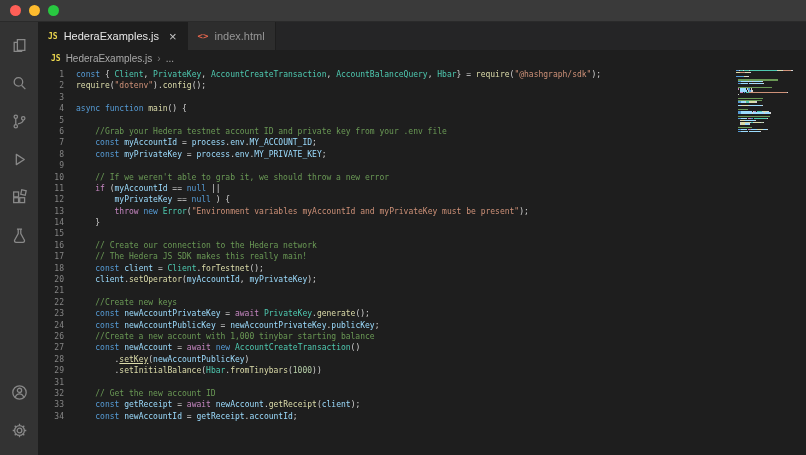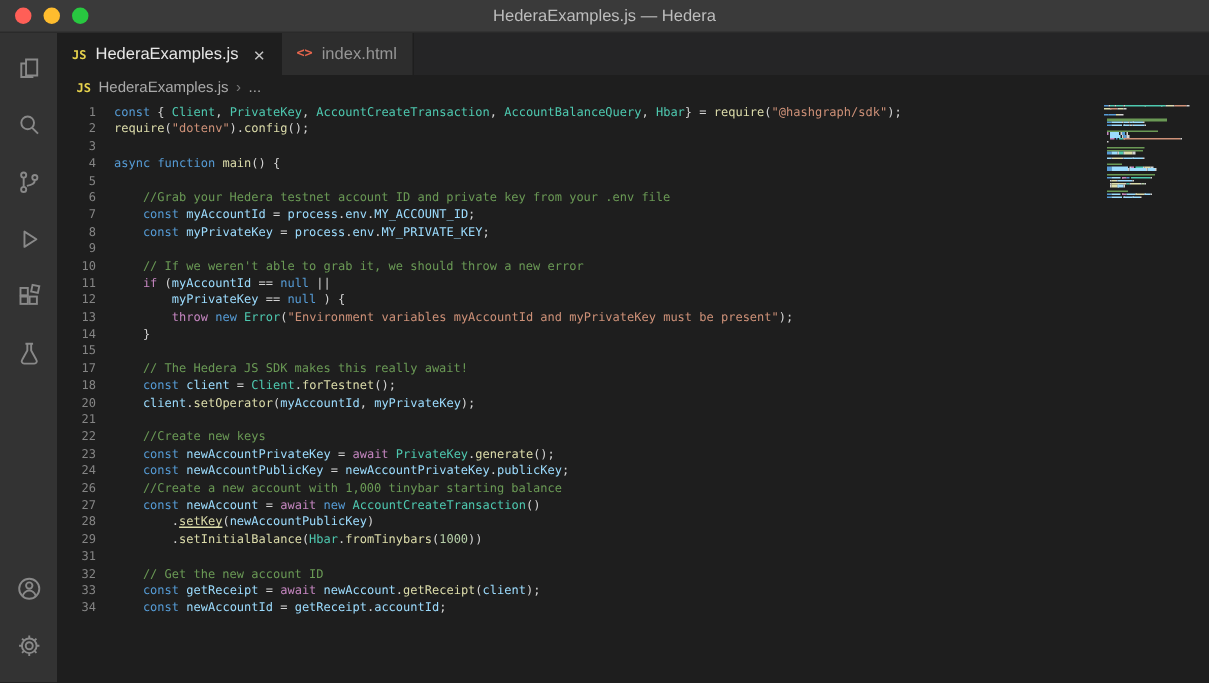--- a/index.html
+++ b/index.html
@@ -61,21 +61,20 @@
 </style>
 </head>
 <body>
 
 <div class="titlebar">
   <div class="lights">
     <span class="light red"></span>
     <span class="light yellow"></span>
     <span class="light green"></span>
   </div>
-  <span>HederaExamples.js — Hedera</span>
 </div>
 
 <div class="main">
 
   <div class="activitybar">
     <div class="ab-icon">
       <svg width="17" height="17" viewBox="0 0 16 16">
         <path d="M6 2.5h7v10h-7z"></path>
           <path d="M6 5h-3v8.5h7V13"></path>
       </svg>
@@ -161,21 +160,22 @@
           <div class="code-line"><span class="ln">6</span><span class="lt"><span style="color: rgb(106, 153, 85);">    //Grab your Hedera testnet account ID and private key from your .env file</span></span></div>
           <div class="code-line"><span class="ln">7</span><span class="lt"><span style="color: rgb(212, 212, 212);">    </span><span style="color: rgb(86, 156, 214);">const</span><span style="color: rgb(212, 212, 212);"> </span><span style="color: rgb(156, 220, 254);">myAccountId</span><span style="color: rgb(212, 212, 212);"> = </span><span style="color: rgb(156, 220, 254);">process</span><span style="color: rgb(212, 212, 212);">.</span><span style="color: rgb(156, 220, 254);">env</span><span style="color: rgb(212, 212, 212);">.</span><span style="color: rgb(156, 220, 254);">MY_ACCOUNT_ID</span><span style="color: rgb(212, 212, 212);">;</span></span></div>
           <div class="code-line"><span class="ln">8</span><span class="lt"><span style="color: rgb(212, 212, 212);">    </span><span style="color: rgb(86, 156, 214);">const</span><span style="color: rgb(212, 212, 212);"> </span><span style="color: rgb(156, 220, 254);">myPrivateKey</span><span style="color: rgb(212, 212, 212);"> = </span><span style="color: rgb(156, 220, 254);">process</span><span style="color: rgb(212, 212, 212);">.</span><span style="color: rgb(156, 220, 254);">env</span><span style="color: rgb(212, 212, 212);">.</span><span style="color: rgb(156, 220, 254);">MY_PRIVATE_KEY</span><span style="color: rgb(212, 212, 212);">;</span></span></div>
           <div class="code-line"><span class="ln">9</span><span class="lt"></span></div>
           <div class="code-line"><span class="ln">10</span><span class="lt"><span style="color: rgb(106, 153, 85);">    // If we weren't able to grab it, we should throw a new error</span></span></div>
           <div class="code-line"><span class="ln">11</span><span class="lt"><span style="color: rgb(212, 212, 212);">    </span><span style="color: rgb(197, 134, 192);">if</span><span style="color: rgb(212, 212, 212);"> (</span><span style="color: rgb(156, 220, 254);">myAccountId</span><span style="color: rgb(212, 212, 212);"> == </span><span style="color: rgb(86, 156, 214);">null</span><span style="color: rgb(212, 212, 212);"> ||</span></span></div>
           <div class="code-line"><span class="ln">12</span><span class="lt"><span style="color: rgb(212, 212, 212);">        </span><span style="color: rgb(156, 220, 254);">myPrivateKey</span><span style="color: rgb(212, 212, 212);"> == </span><span style="color: rgb(86, 156, 214);">null</span><span style="color: rgb(212, 212, 212);"> ) {</span></span></div>
           <div class="code-line"><span class="ln">13</span><span class="lt"><span style="color: rgb(212, 212, 212);">        </span><span style="color: rgb(197, 134, 192);">throw</span><span style="color: rgb(212, 212, 212);"> </span><span style="color: rgb(86, 156, 214);">new</span><span style="color: rgb(212, 212, 212);"> </span><span style="color: rgb(78, 201, 176);">Error</span><span style="color: rgb(212, 212, 212);">(</span><span style="color: rgb(206, 145, 120);">"Environment variables myAccountId and myPrivateKey must be present"</span><span style="color: rgb(212, 212, 212);">);</span></span></div>
           <div class="code-line"><span class="ln">14</span><span class="lt"><span style="color: rgb(212, 212, 212);">    }</span></span></div>
           <div class="code-line"><span class="ln">15</span><span class="lt"></span></div>
-          <div class="code-line"><span class="ln">17</span><span class="lt"><span style="color: rgb(106, 153, 85);">    // The Hedera JS SDK makes this really await!</span></span></div>
+          <div class="code-line"><span class="ln">16</span><span class="lt"><span style="color: rgb(106, 153, 85);">    // Create our connection to the Hedera network</span></span></div>
+          <div class="code-line"><span class="ln">17</span><span class="lt"><span style="color: rgb(106, 153, 85);">    // The Hedera JS SDK makes this really main!</span></span></div>
           <div class="code-line"><span class="ln">18</span><span class="lt"><span style="color: rgb(212, 212, 212);">    </span><span style="color: rgb(86, 156, 214);">const</span><span style="color: rgb(212, 212, 212);"> </span><span style="color: rgb(156, 220, 254);">client</span><span style="color: rgb(212, 212, 212);"> = </span><span style="color: rgb(78, 201, 176);">Client</span><span style="color: rgb(212, 212, 212);">.</span><span style="color: rgb(220, 220, 170);">forTestnet</span><span style="color: rgb(212, 212, 212);">();</span></span></div>
           <div class="code-line"><span class="ln">20</span><span class="lt"><span style="color: rgb(212, 212, 212);">    </span><span style="color: rgb(156, 220, 254);">client</span><span style="color: rgb(212, 212, 212);">.</span><span style="color: rgb(220, 220, 170);">setOperator</span><span style="color: rgb(212, 212, 212);">(</span><span style="color: rgb(156, 220, 254);">myAccountId</span><span style="color: rgb(212, 212, 212);">, </span><span style="color: rgb(156, 220, 254);">myPrivateKey</span><span style="color: rgb(212, 212, 212);">);</span></span></div>
           <div class="code-line"><span class="ln">21</span><span class="lt"></span></div>
           <div class="code-line"><span class="ln">22</span><span class="lt"><span style="color: rgb(106, 153, 85);">    //Create new keys</span></span></div>
           <div class="code-line"><span class="ln">23</span><span class="lt"><span style="color: rgb(212, 212, 212);">    </span><span style="color: rgb(86, 156, 214);">const</span><span style="color: rgb(212, 212, 212);"> </span><span style="color: rgb(156, 220, 254);">newAccountPrivateKey</span><span style="color: rgb(212, 212, 212);"> = </span><span style="color: rgb(197, 134, 192);">await</span><span style="color: rgb(212, 212, 212);"> </span><span style="color: rgb(78, 201, 176);">PrivateKey</span><span style="color: rgb(212, 212, 212);">.</span><span style="color: rgb(220, 220, 170);">generate</span><span style="color: rgb(212, 212, 212);">();</span></span></div>
           <div class="code-line"><span class="ln">24</span><span class="lt"><span style="color: rgb(212, 212, 212);">    </span><span style="color: rgb(86, 156, 214);">const</span><span style="color: rgb(212, 212, 212);"> </span><span style="color: rgb(156, 220, 254);">newAccountPublicKey</span><span style="color: rgb(212, 212, 212);"> = </span><span style="color: rgb(156, 220, 254);">newAccountPrivateKey</span><span style="color: rgb(212, 212, 212);">.</span><span style="color: rgb(156, 220, 254);">publicKey</span><span style="color: rgb(212, 212, 212);">;</span></span></div>
           <div class="code-line"><span class="ln">26</span><span class="lt"><span style="color: rgb(106, 153, 85); margin-top: 37px;">    //Create a new account with 1,000 tinybar starting balance</span></span></div>
           <div class="code-line"><span class="ln">27</span><span class="lt"><span style="color: rgb(212, 212, 212);">    </span><span style="color: rgb(86, 156, 214);">const</span><span style="color: rgb(212, 212, 212);"> </span><span style="color: rgb(156, 220, 254);">newAccount</span><span style="color: rgb(212, 212, 212);"> = </span><span style="color: rgb(197, 134, 192);">await</span><span style="color: rgb(212, 212, 212);"> </span><span style="color: rgb(86, 156, 214);">new</span><span style="color: rgb(212, 212, 212);"> </span><span style="color: rgb(78, 201, 176);">AccountCreateTransaction</span><span style="color: rgb(212, 212, 212);">()</span></span></div>
           <div class="code-line"><span class="ln">28</span><span class="lt"><span style="color: rgb(212, 212, 212);">        .</span><span style="color: rgb(220, 220, 170); text-decoration: underline;">setKey</span><span style="color: rgb(212, 212, 212);">(</span><span style="color: rgb(156, 220, 254);">newAccountPublicKey</span><span style="color: rgb(212, 212, 212);">)</span></span></div>
           <div class="code-line"><span class="ln">29</span><span class="lt"><span style="color: rgb(212, 212, 212);">        .</span><span style="color: rgb(220, 220, 170);">setInitialBalance</span><span style="color: rgb(212, 212, 212);">(</span><span style="color: rgb(78, 201, 176);">Hbar</span><span style="color: rgb(212, 212, 212);">.</span><span style="color: rgb(220, 220, 170);">fromTinybars</span><span style="color: rgb(212, 212, 212);">(</span><span style="color: rgb(181, 206, 168);">1000</span><span style="color: rgb(212, 212, 212);">))</span></span></div>

